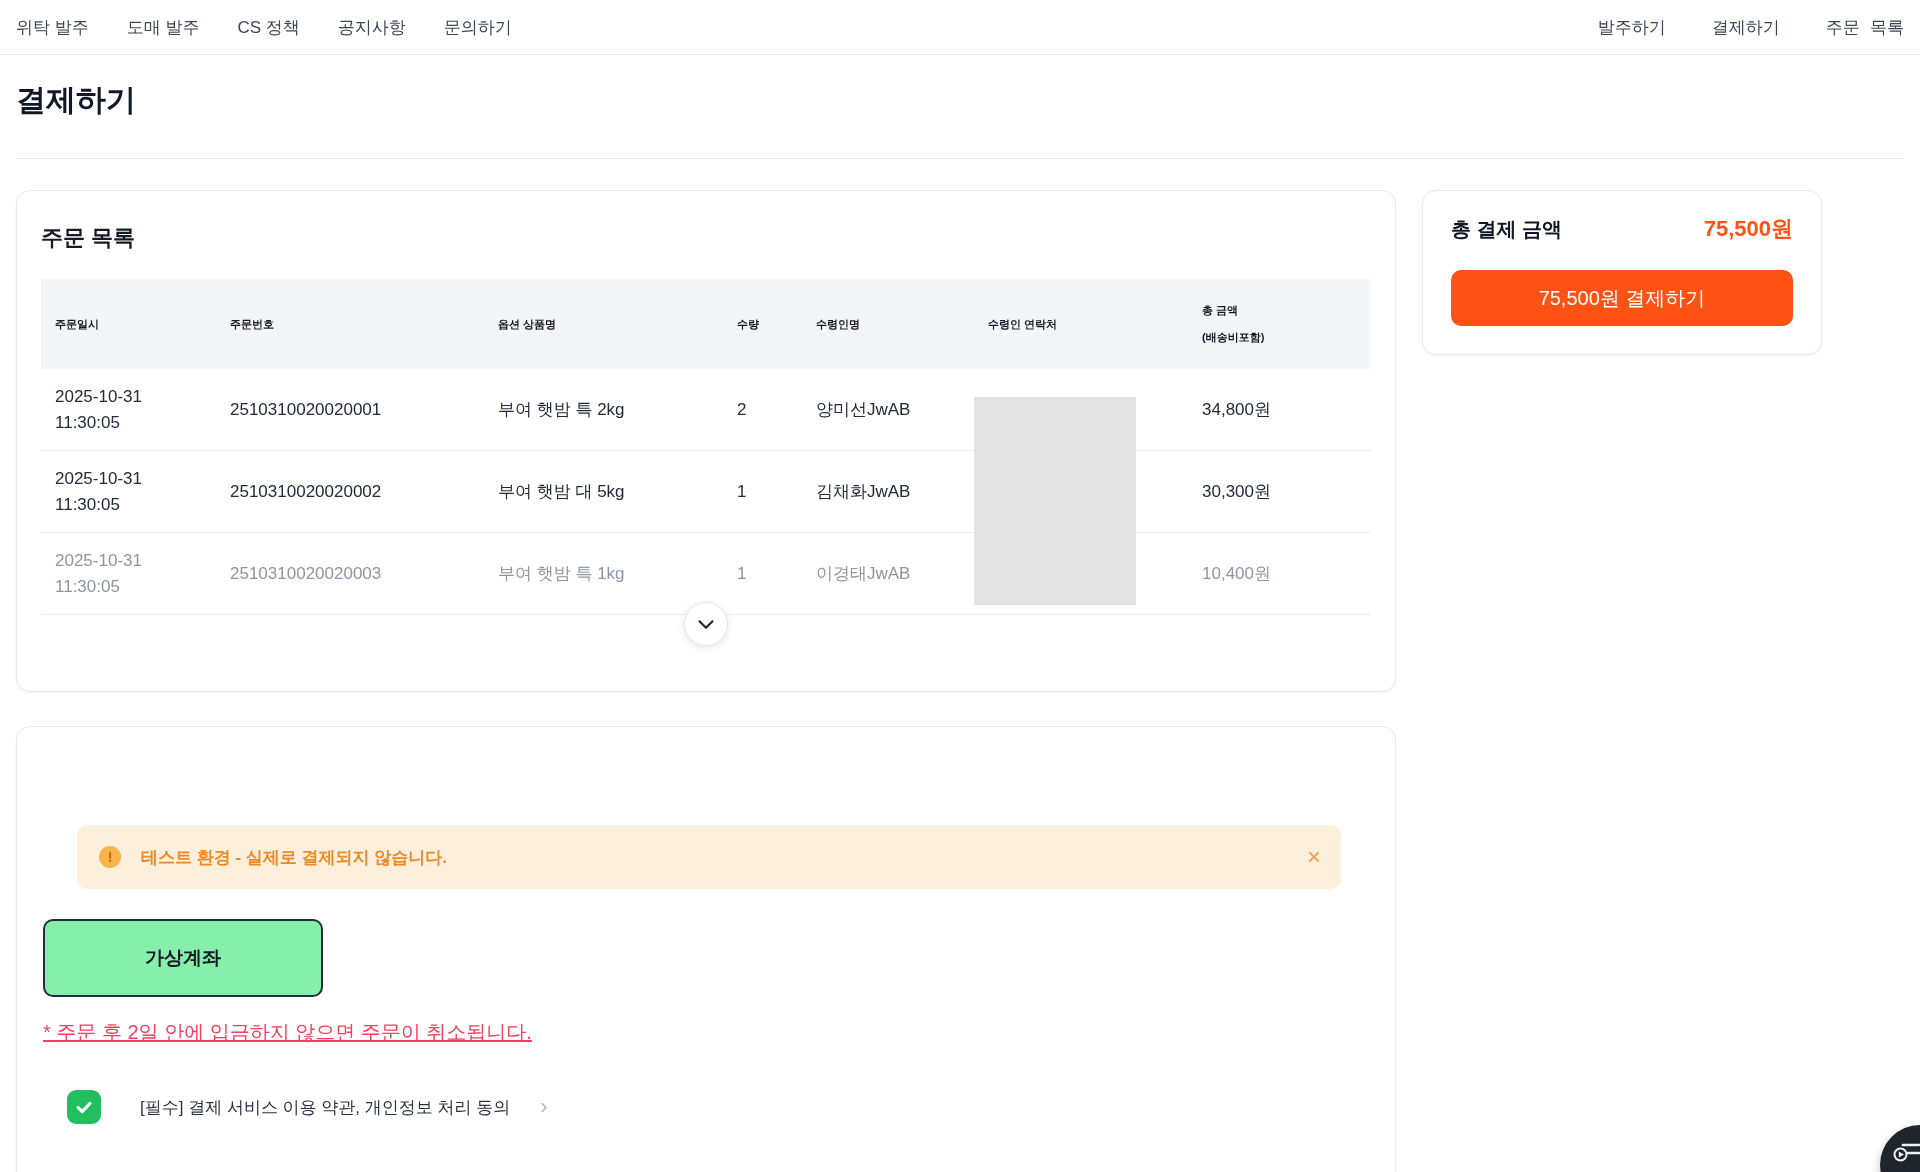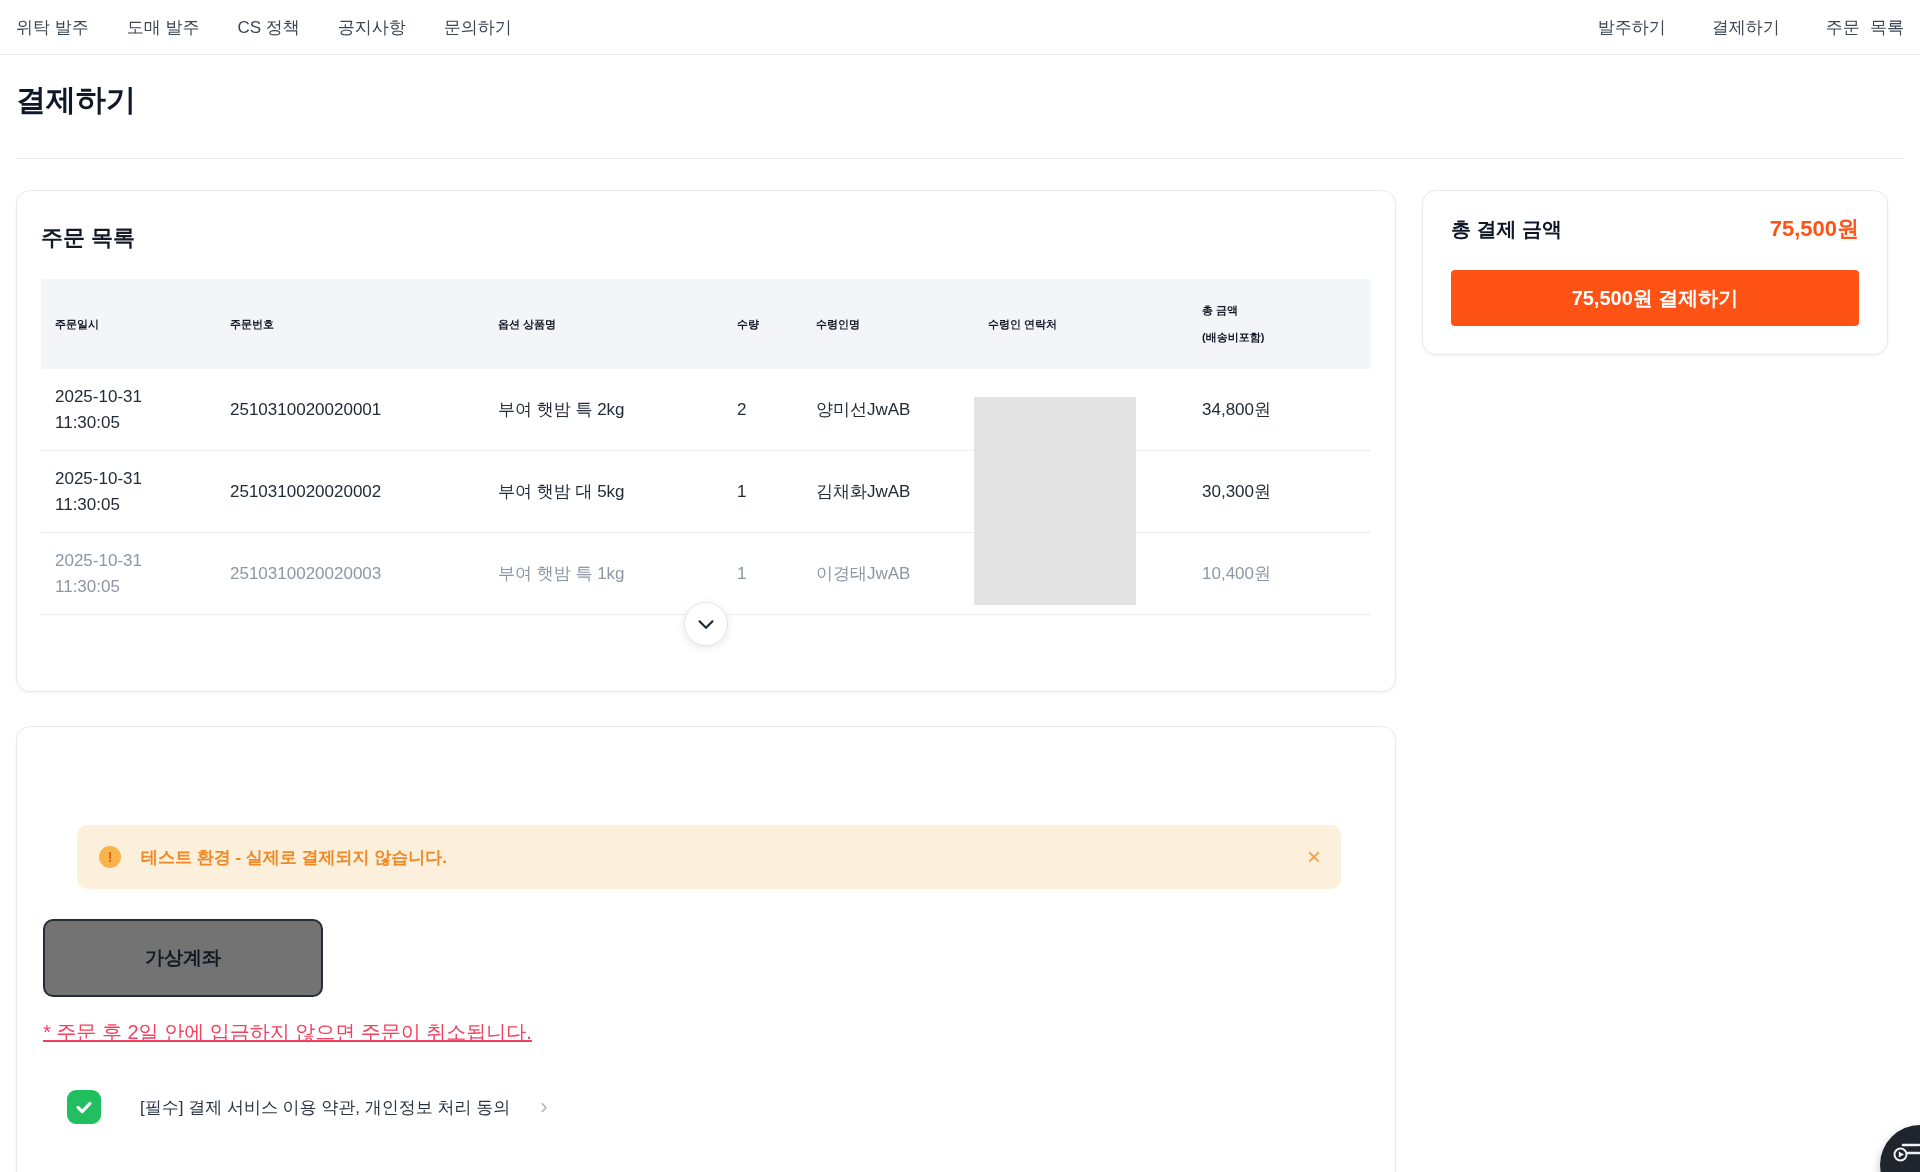--- a/index.html
+++ b/index.html
@@ -40,40 +40,40 @@
   .redacted-box { position:absolute; left:933px; top:118px; width:162px; height:208px;
     background:#e3e3e3; z-index:2; }
 
   .expand-btn { position:absolute; left:calc(50% - 22px); top:323px; width:44px; height:44px;
     border-radius:50%; background:#fff; border:1px solid #e5e7eb;
     box-shadow:0 2px 8px rgba(16,24,40,.10); cursor:pointer; z-index:3;
     display:flex; align-items:center; justify-content:center; }
   .expand-btn svg { width:26px; height:26px; }
 
   
-  .summary-card { width:466px; padding:23px 28px 28px; }
+  .summary-card { width:400px; padding:23px 28px 28px; }
   .summary-row { display:flex; justify-content:space-between; align-items:center; }
   .summary-label { font-size:20px; font-weight:700; color:#101828; }
   .summary-amount { font-size:22px; font-weight:700; color:#ff5316; }
-  .pay-btn { margin-top:26px; width:100%; height:56px; border:none; border-radius:4px;
-    background:#ff5316; color:#fff; font-family:inherit; font-size:20px; font-weight:700; cursor:pointer; }
+  .pay-btn { margin-top:26px; width:100%; height:56px; border:none; border-radius:10px;
+    background:#ff5316; color:#fff; font-family:inherit; font-size:20px; font-weight:400; cursor:pointer; }
 
   
   .payment-card { margin-top:34px; width:1380px; height:560px; padding:24px; }
 
   .test-banner { margin:74px 30px 0 36px; height:64px; border-radius:10px; background:#fcf0dc;
     display:flex; align-items:center; padding:0 20px 0 22px; }
   .warn-badge { width:22px; height:22px; border-radius:50%; background:#f6b44b; flex:0 0 auto;
     display:flex; align-items:center; justify-content:center;
     color:#e2600e; font-size:14px; font-weight:700; }
   .test-banner .banner-text { margin-left:20px; font-size:17px; font-weight:700; color:#ee8a26; }
   .banner-close { margin-left:auto; background:none; border:none; cursor:pointer;
     color:#f0a04b; font-size:24px; line-height:1; font-family:inherit; }
 
-  .method-btn { margin:30px 0 0 2px; width:280px; height:78px; background:#737373;
+  .method-btn { margin:30px 0 0 2px; width:280px; height:78px; background:#86efac;
     border:2px solid #242d3a; border-radius:10px; font-family:inherit;
     font-size:19px; font-weight:700; color:#131a26; cursor:pointer; }
 
   .deposit-note { margin:22px 0 0 2px; font-size:20px; color:#f43f5e;text-decoration:underline; }
 
   .agreement { margin:44px 0 0 26px; display:flex; align-items:center; cursor:pointer;gap:22px; }
   .checkbox { width:34px; height:34px; border-radius:9px; background:#21bf5f; border:none; cursor:pointer;
     display:flex; align-items:center; justify-content:center; flex:0 0 auto; }
   .checkbox svg { width:22px; height:22px; }
   .agreement-label { margin-left:17px; font-size:17px; font-weight:500; color:#29323f; }

